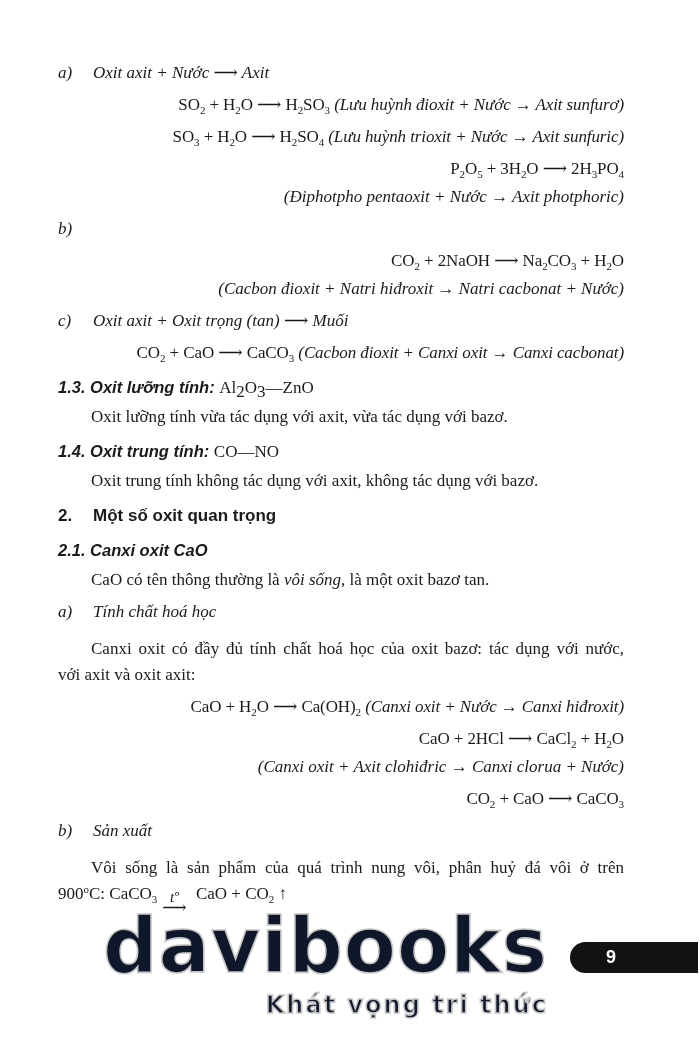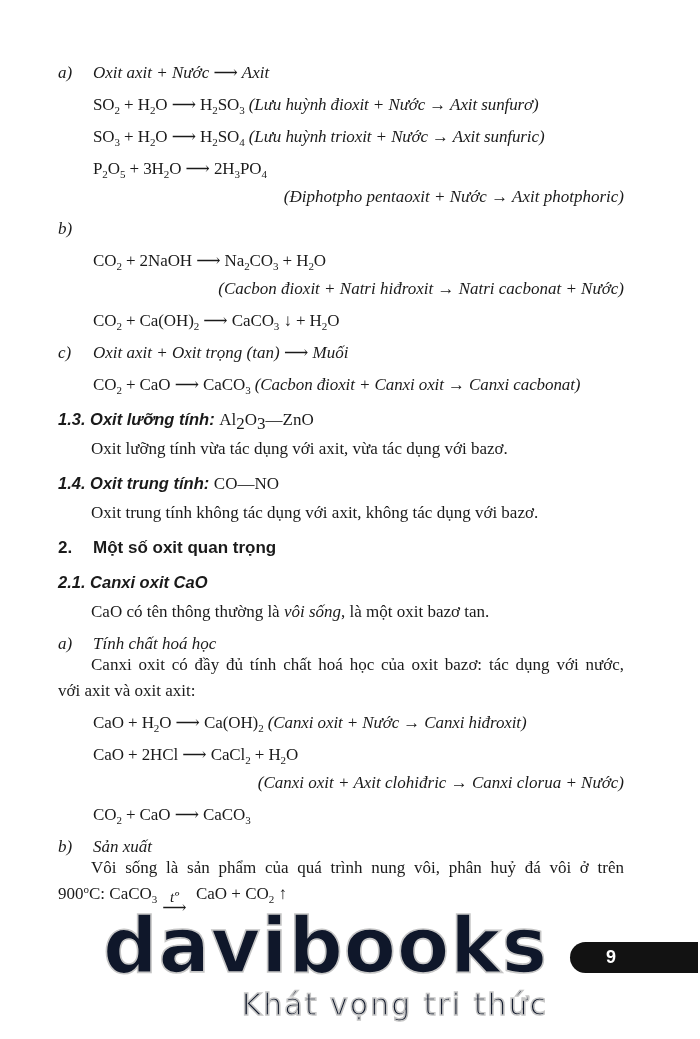--- a/index.html
+++ b/index.html
@@ -6,43 +6,43 @@
   .page{
     position:relative;width:700px;height:1039px;background:#ffffff;overflow:hidden;
     font-family:"Liberation Serif","DejaVu Serif","DejaVu Sans",serif;color:#1a1a1a;
   }
   .doc{position:absolute;left:58px;top:56px;width:566px;font-size:17px;line-height:21px;}
   .line{margin-top:11px;}
   .line:first-child{margin-top:6px;}
   .item{display:flex;white-space:nowrap;}
   .marker{flex:0 0 35px;font-style:italic;}
   .item .content{font-style:normal;}
-  .eq{padding-left:35px;white-space:nowrap;letter-spacing:-0.1px;}
+  .eq{padding-left:35px;white-space:nowrap;letter-spacing:-0.1px;text-align:right;}
   .noteR{text-align:right;font-style:italic;margin-top:7px;white-space:nowrap;}
   .i{font-style:italic;}
   .h2{display:flex;font-family:"Liberation Sans","DejaVu Sans",sans-serif;font-weight:bold;font-size:17px;margin-top:14px;white-space:nowrap;}
   .h2 .marker{font-style:normal;}
   .h3{font-family:"Liberation Sans","DejaVu Sans",sans-serif;font-weight:bold;font-style:italic;font-size:16.5px;margin-top:14px;white-space:nowrap;}
   .f{font-family:"Liberation Serif","DejaVu Serif",serif;font-weight:normal;font-style:normal;font-size:17px;}
   .p{text-indent:33px;margin-top:8px;white-space:nowrap;}
-  .pJ{text-indent:33px;margin-top:0;text-align:justify;text-align-last:justify;}
+  .pJ{text-indent:33px;margin-top:16px;text-align:justify;text-align-last:justify;}
   .pl{margin-top:5px;}
   sub,sup{font-size:11px;line-height:0;}
   sub{vertical-align:-4px;}
   sup{vertical-align:6px;}
   .tarr{display:inline-flex;flex-direction:column;align-items:center;vertical-align:-3px;margin:0 5px;}
   .tarr .tl{font-size:15px;line-height:7px;font-style:italic;}
   .tarr .ta{font-size:17px;line-height:13px;}
   .watermark{
     position:absolute;right:152px;top:906px;text-align:right;
     font-family:"DejaVu Sans","Liberation Sans",sans-serif;
     color:#0f172a;-webkit-text-stroke:1.6px #c6c6c6;pointer-events:none;
   }
   .wm-title{font-size:76px;line-height:80px;font-weight:bold;letter-spacing:1px;}
-  .wm-sub{font-size:30px;line-height:34px;font-weight:normal;letter-spacing:2px;margin-top:2px;}
+  .wm-sub{font-size:24px;line-height:34px;font-weight:bold;letter-spacing:2px;margin-top:2px;}
   .page-badge{
     position:absolute;top:942px;right:2px;width:128px;height:31px;background:#121212;
     border-radius:16px 0 0 16px;display:flex;align-items:center;
     font-family:"Liberation Sans","DejaVu Sans",sans-serif;
   }
   .page-badge span{color:#ffffff;font-weight:bold;font-size:18px;padding-left:36px;}
 </style>
 </head>
 <body>
 
@@ -54,21 +54,20 @@
       </div>
       <div class="line eq"><span>SO</span><sub>2</sub><span> + H</span><sub>2</sub><span>O ⟶ H</span><sub>2</sub><span>SO</span><sub>3</sub><span class="i">  (Lưu huỳnh đioxit + Nước → Axit sunfurơ)</span></div>
       <div class="line eq"><span>SO</span><sub>3</sub><span> + H</span><sub>2</sub><span>O ⟶ H</span><sub>2</sub><span>SO</span><sub>4</sub><span class="i">  (Lưu huỳnh trioxit + Nước → Axit sunfuric)</span></div>
       <div class="line eq"><span>P</span><sub>2</sub><span>O</span><sub>5</sub><span> + 3H</span><sub>2</sub><span>O ⟶ 2H</span><sub>3</sub><span>PO</span><sub>4</sub></div>
       <div class="line noteR"><span class="i">(Điphotpho pentaoxit + Nước → Axit photphoric)</span></div>
       <div class="line item">
         <span class="marker">b)</span>
       </div>
       <div class="line eq"><span>CO</span><sub>2</sub><span> + 2NaOH ⟶ Na</span><sub>2</sub><span>CO</span><sub>3</sub><span> + H</span><sub>2</sub><span>O</span></div>
       <div class="line noteR"><span class="i">(Cacbon đioxit + Natri hiđroxit → Natri cacbonat + Nước)</span></div>
-      <div class="line eq"><span>CO</span><sub>2</sub><span> + Ca(OH)</span><sub>2</sub><span> ⟶ CaCO</span><sub>3</sub><span> ↓ + H</span><sub>2</sub><span>O</span></div>
       <div class="line item">
         <span class="marker">c)</span>
         <span class="content"><span class="i">Oxit axit + Oxit trọng (tan) ⟶ Muối</span></span>
       </div>
       <div class="line eq"><span>CO</span><sub>2</sub><span> + CaO ⟶ CaCO</span><sub>3</sub><span class="i"> (Cacbon đioxit + Canxi oxit → Canxi cacbonat)</span></div>
       <div class="line h3"><span class="bi">1.3. Oxit lưỡng tính: </span><span class="f">Al</span><sub class="f">2</sub><span class="f">O</span><sub class="f">3</sub><span class="f">—ZnO</span></div>
       <div class="line p"><span>Oxit lưỡng tính vừa tác dụng với axit, vừa tác dụng với bazơ.</span></div>
       <div class="line h3"><span class="bi">1.4. Oxit trung tính: </span><span class="f">CO—NO</span></div>
       <div class="line p"><span>Oxit trung tính không tác dụng với axit, không tác dụng với bazơ.</span></div>
       <div class="line h2">

